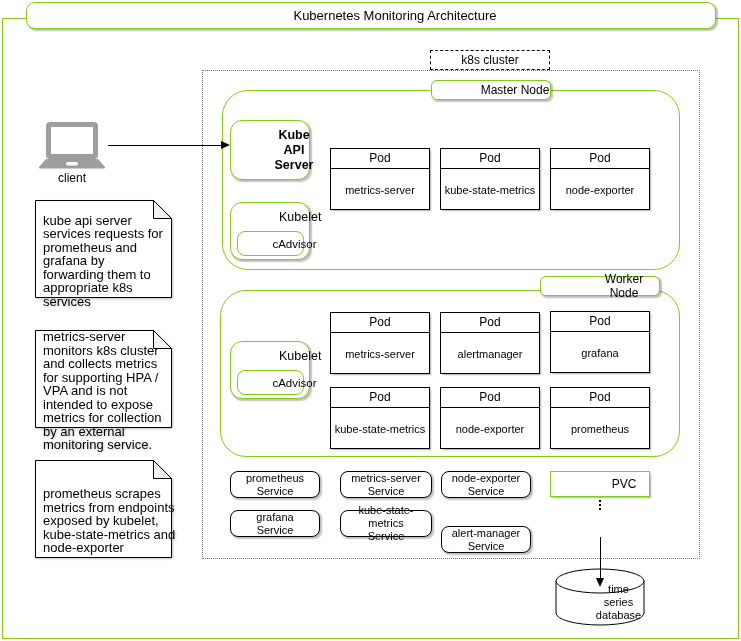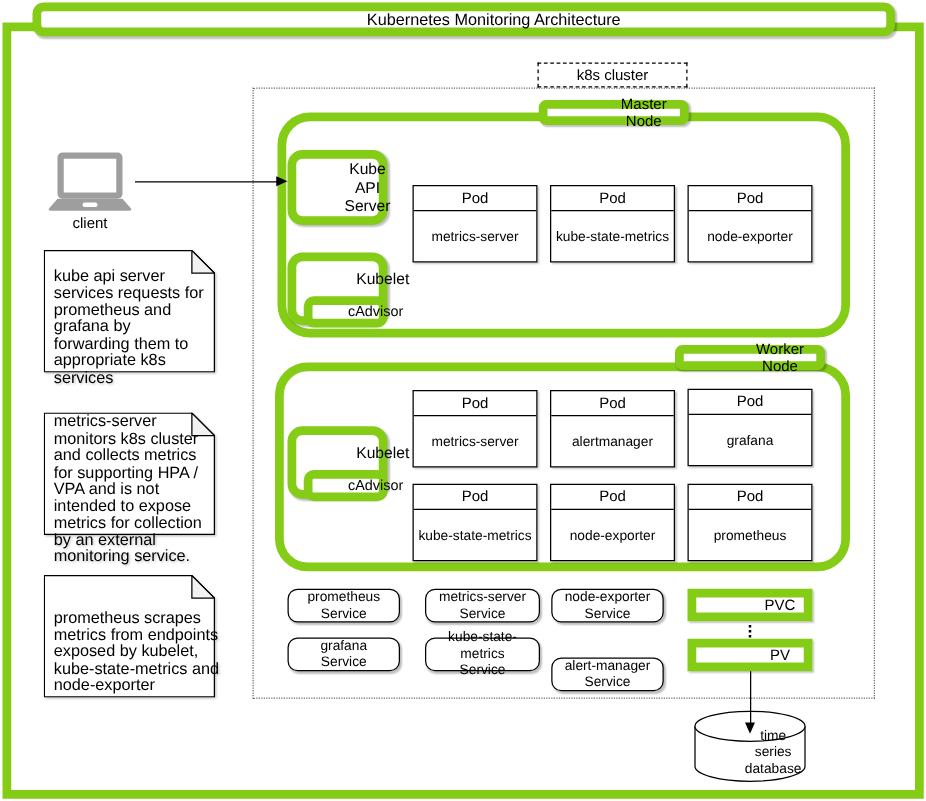--- a/index.html
+++ b/index.html
@@ -1,19 +1,19 @@
 <!DOCTYPE html>
 <html><head>
 <meta charset="utf-8">
 <style>
   html,body{margin:0;padding:0;background:#fff;}
   #stage{position:relative;width:741px;height:641px;background:#fff;
          font-family:"Liberation Sans",sans-serif;color:#000;overflow:hidden;}
   .abs{position:absolute;box-sizing:border-box;}
-  .box{border:7px solid #84cc16;background:#fff;padding-left:48px;}
+  .box{border:1px solid #84cc16;background:#fff;padding-left:48px;}
   .shadow{box-shadow:1.5px 1.5px 1.5px rgba(0,0,0,.25);}
   .ctr{display:flex;align-items:center;justify-content:center;text-align:center;}
   .pre{white-space:pre-line;}
   .f11{font-size:11px;line-height:13px;}
   .f12{font-size:12px;line-height:14px;}
   .f13{font-size:13px;}
   .pod{border:1px solid #000;background:#fff;}
   .pod-h{height:19px;line-height:18px;text-align:center;font-size:12px;border-bottom:1px solid #000;}
   .pod-b{height:41px;display:flex;align-items:center;justify-content:center;font-size:11px;}
   .svc{border:1px solid #000;border-radius:8px;background:#fff;}
@@ -76,21 +76,21 @@
   <div class="abs" style="left:202px;top:70px;width:498px;height:489px;border:1px dotted #6b6b6b;z-index:1;"></div>
   <div class="abs ctr f12" style="left:430px;top:50px;width:120px;height:20px;border:1px dashed #000;background:#fff;z-index:2;">
     <span>k8s cluster</span>
   </div>
 
   <div class="abs box" style="left:222px;top:90px;width:458px;height:180px;border-radius:26px;z-index:2;"></div>
   <div class="abs box ctr f12 shadow" style="left:431px;top:80px;width:120px;height:20px;border-radius:6px;z-index:3;align-items:center;">
     <span>Master Node</span>
   </div>
 
-  <div class="abs box ctr pre shadow" style="left:230px;top:120px;width:80px;height:60px;border-radius:12px;font-size:12.5px;line-height:15px;z-index:3;">
+  <div class="abs box ctr pre shadow" style="left:230px;top:120px;width:80px;height:60px;border-radius:12px;font-size:12.5px;line-height:15px;z-index:3;font-weight:bold;">
     <span>Kube API
 Server</span>
   </div>
 
   <div class="abs box shadow" style="left:230px;top:202px;width:80px;height:58px;border-radius:12px;z-index:3;">
     <div style="text-align:center;font-size:12.5px;padding-top:7px;">Kubelet</div>
     <div class="abs box ctr" style="left:6px;top:28px;width:67px;height:25px;border-radius:8px;font-size:11.5px;">
       <span>cAdvisor</span>
     </div>
   </div>
@@ -168,23 +168,20 @@
   </div>
   <div class="abs svc ctr pre f11 shadow" style="left:441px;top:510px;width:90px;height:27px;z-index:3;margin-top:16px;">
     <span>alert-manager
 Service</span>
   </div>
 
   <div class="abs box ctr f12 shadow" style="left:550px;top:471px;width:100px;height:26px;z-index:3;">
     <span>PVC</span>
   </div>
   <div class="abs" style="left:599px;top:500px;width:0;height:10px;border-left:2px dotted #000;z-index:3;"></div>
-  <div class="abs box ctr f12 shadow" style="left:550px;top:511px;width:100px;height:26px;z-index:3;">
-    <span>PV</span>
-  </div>
 
   <div class="abs vline" style="left:600px;top:537px;height:42px;z-index:5;"></div>
   <div class="abs" style="left:596px;top:578px;width:0;height:0;border-top:9px solid #000;
               border-left:4.5px solid transparent;border-right:4.5px solid transparent;z-index:5;"></div>
 
   <div class="abs" style="left:555px;top:568px;width:90px;height:58px;z-index:4;">
     <svg width="90" height="58" viewBox="0 0 90 58">
       <path d="M1,13 v32 a44,12 0 0 0 88,0 v-32" fill="#fff" stroke="#000"></path>
       <ellipse cx="45" cy="13" rx="44" ry="12" fill="#fff" stroke="#000"></ellipse>
     </svg>

